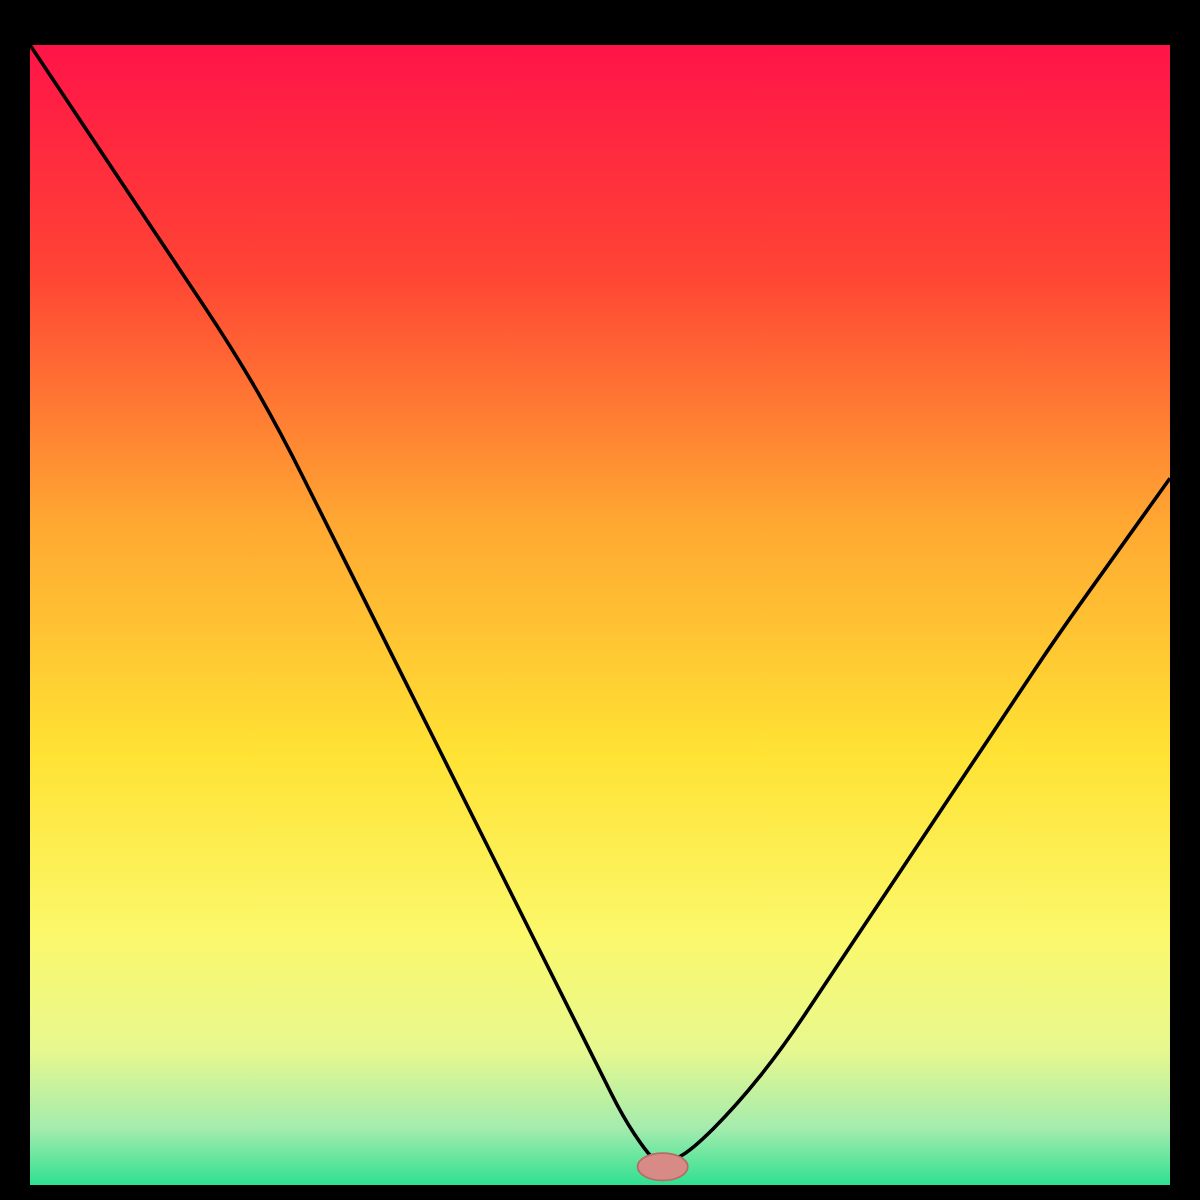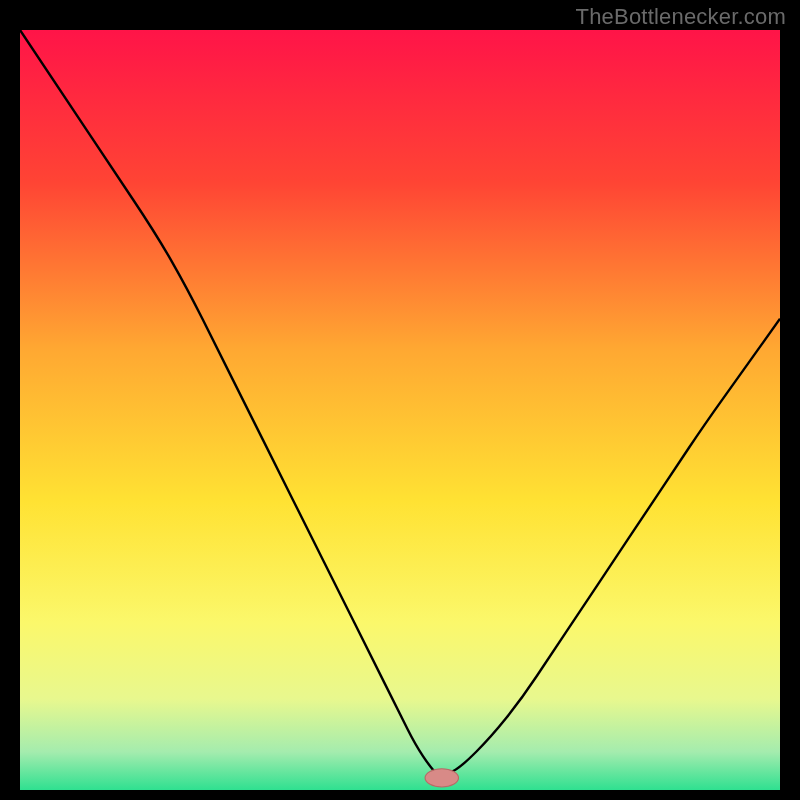--- a/index.html
+++ b/index.html
@@ -32,21 +32,20 @@
     left: 20px;
     top: 30px;
     width: 760px;
     height: 760px;
   }
 </style>
 </head>
 <body>
 
 <div class="frame">
-  <div class="watermark">TheBottlenecker.com</div>
 
   <svg class="plot" viewBox="0 0 100 100" preserveAspectRatio="none">
     <defs>
       <linearGradient id="bg-grad" x1="0" y1="0" x2="0" y2="1">
       <stop offset="0.0%" stop-color="#ff1448"></stop>
           <stop offset="20.0%" stop-color="#ff4434"></stop>
           <stop offset="42.0%" stop-color="#ffa832"></stop>
           <stop offset="62.0%" stop-color="#ffe233"></stop>
           <stop offset="78.0%" stop-color="#fbf86b"></stop>
           <stop offset="88.0%" stop-color="#e8f88e"></stop>

